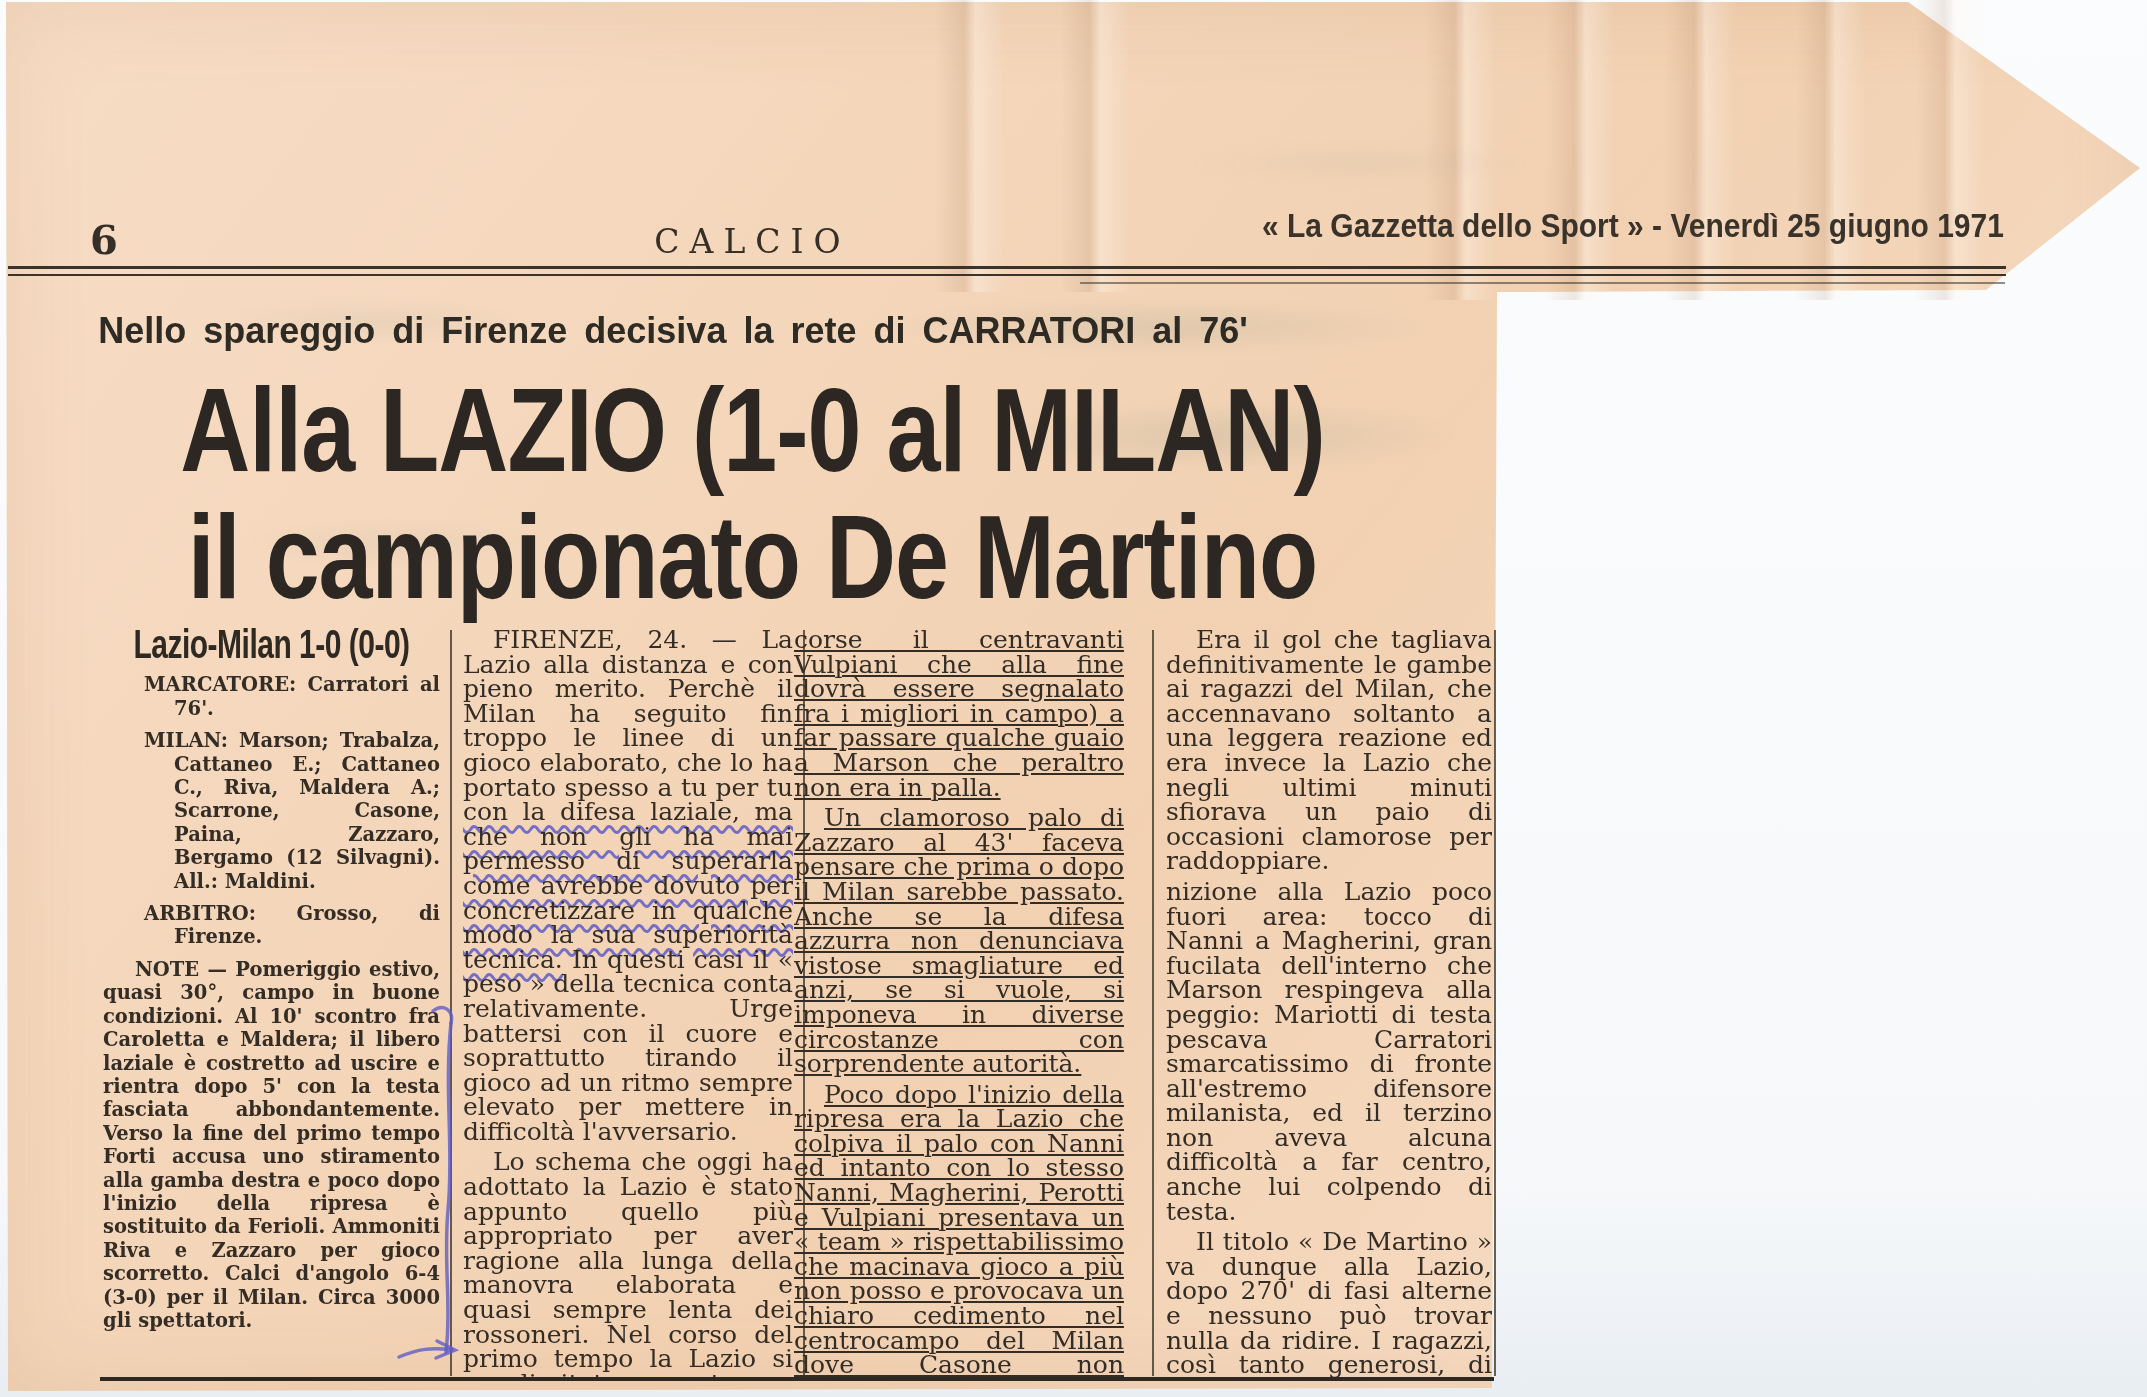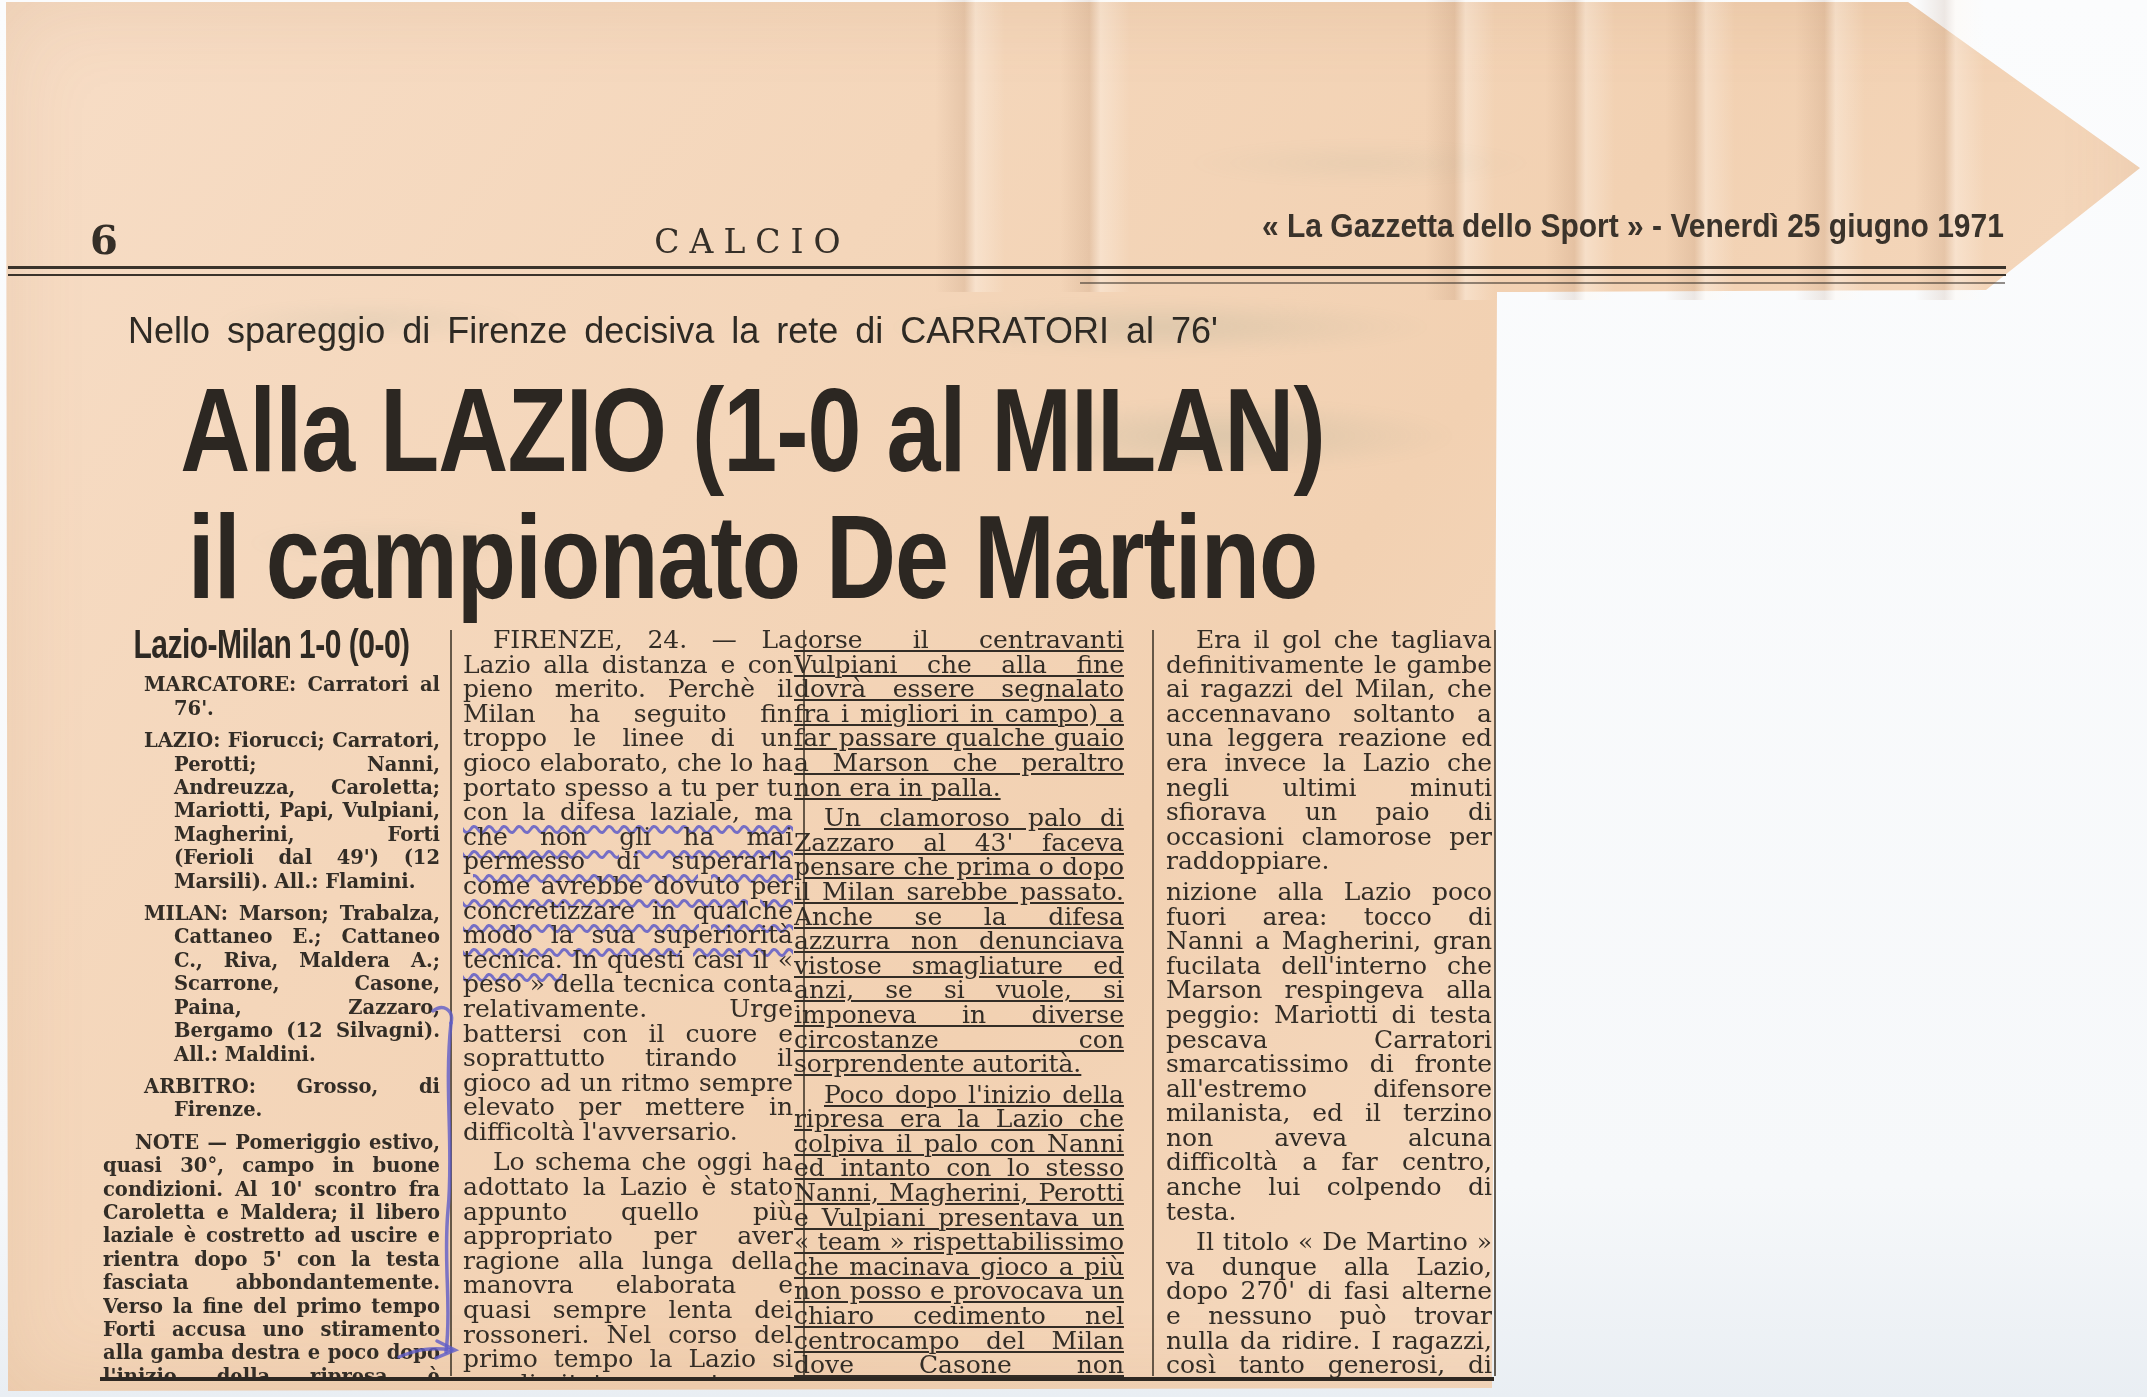--- a/index.html
+++ b/index.html
@@ -30,21 +30,21 @@
   .masthead{position:absolute;left:1262px;top:208px;width:790px;
     font-family:"Liberation Sans",sans-serif;font-size:30px;font-weight:bold;color:#3a332b;
     white-space:nowrap;transform:scaleY(1.08);transform-origin:top left;}
   .rule{position:absolute;background:#3a332b;}
   .r1{left:8px;top:266px;width:1998px;height:3px;}
   .r2{left:8px;top:274px;width:1998px;height:2px;}
   .r3{left:1080px;top:282px;width:925px;height:2px;opacity:.55;}
 
   
   .kicker{position:absolute;left:8px;top:310px;width:1330px;text-align:center;
-    font-family:"Liberation Sans",sans-serif;font-weight:normal;font-size:36px;color:#2e2a24;
+    font-family:"Liberation Sans",sans-serif;font-weight:bold;font-size:36px;color:#2e2a24;
     word-spacing:7px;}
   .headline{position:absolute;left:8px;width:1489px;text-align:center;
     font-family:"Liberation Sans",sans-serif;font-weight:bold;font-size:97px;color:#2c2722;
     letter-spacing:-1px;transform:scaleY(1.22);transform-origin:top center;white-space:nowrap;}
   .hl1{top:362px;}
   .hl2{top:489px;}
 
   
   .col{position:absolute;top:628px;height:752px;overflow:hidden;color:#332d26;
     font-size:25px;line-height:24.6px;text-align:justify;}
@@ -107,21 +107,20 @@
 
   <div class="vrule v1"></div>
   <div class="vrule v2"></div>
   <div class="vrule v3"></div>
   <div class="vrule v4"></div>
 
   <div class="col col1">
     <div class="score-title">Lazio-Milan 1-0 (0-0)</div>
     <div>
         <p class="para team">MARCATORE: Carratori al 76'.</p>
-        <p class="para team">LAZIO: Fiorucci; Carratori, Perotti; Nanni, Andreuzza, Caroletta; Mariotti, Papi, Vulpiani, Magherini, Forti (Ferioli dal 49') (12 Marsili). All.: Flamini.</p>
         <p class="para team">MILAN: Marson; Trabalza, Cattaneo E.; Cattaneo C., Riva, Maldera A.; Scarrone, Casone, Paina, Zazzaro, Bergamo (12 Silvagni). All.: Maldini.</p>
         <p class="para team">ARBITRO: Grosso, di Firenze.</p>
         <p class="para note">NOTE — Pomeriggio estivo, quasi 30°, campo in buone condizioni. Al 10' scontro fra Caroletta e Maldera; il libero laziale è costretto ad uscire e rientra dopo 5' con la testa fasciata abbondantemente. Verso la fine del primo tempo Forti accusa uno stiramento alla gamba destra e poco dopo l'inizio della ripresa è sostituito da Ferioli. Ammoniti Riva e Zazzaro per gioco scorretto. Calci d'angolo 6-4 (3-0) per il Milan. Circa 3000 gli spettatori.</p>
       </div>
   </div>
 
   <div class="col col2">
       <p class="para body">FIRENZE, 24. — La Lazio alla distanza e con pieno merito. Perchè il Milan ha seguito fin troppo le linee di un gioco elaborato, che lo ha portato spesso a tu per tu <span class="pen-underline">con la difesa laziale, ma che non gli ha mai permesso di superarla come avrebbe dovuto per concretizzare in qualche modo la sua superiorità tecnica.</span> In questi casi il « peso » della tecnica conta relativamente. Urge battersi con il cuore e soprattutto tirando il gioco ad un ritmo sempre elevato per mettere in difficoltà l'avversario.</p>
       <p class="para body">Lo schema che oggi ha adottato la Lazio è stato appunto quello più appropriato per aver ragione alla lunga della manovra elaborata e quasi sempre lenta dei rossoneri. Nel corso del primo tempo la Lazio si era limitata a contenere le azioni del Milan e soprattutto facendo perno sulla coppia Magherini-Nanni era riuscita nell'intento riuscendo a volte con rapide manovre in profondità (sempre pronto a quelle rin-</p>
     </div>

